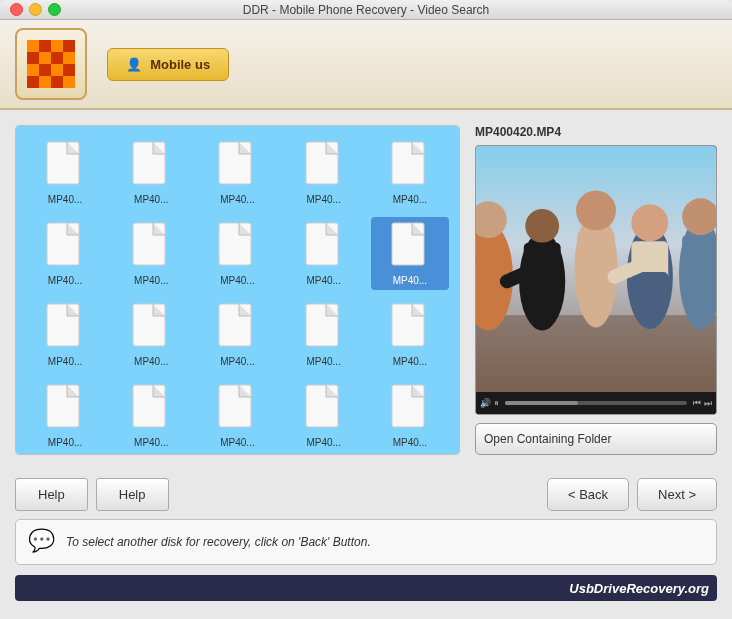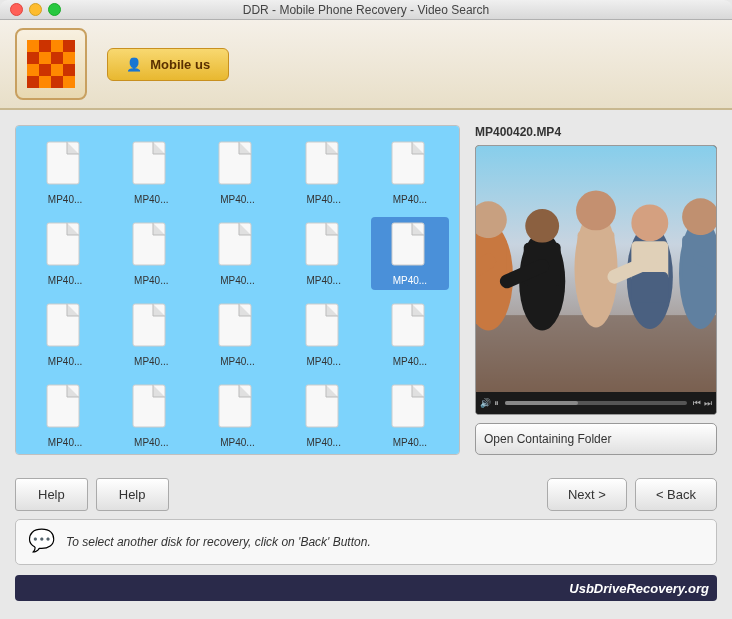--- a/index.html
+++ b/index.html
@@ -655,22 +655,22 @@
       </div>
     </div>
     <button class="open-folder-btn">Open Containing Folder</button>
   </div>
 </div>
 
 <div class="bottom-buttons">
   <button class="btn-standard">Help</button>
   <button class="btn-standard">Help</button>
   <div class="spacer"></div>
+  <button class="btn-nav">&lt; Back</button>
   <button class="btn-nav">Next &gt;</button>
-  <button class="btn-nav">&lt; Back</button>
 </div>
 
 <div class="status-bar">
   <span class="status-icon">💬</span>
   <span class="status-text">To select another disk for recovery, click on 'Back' Button.</span>
 </div>
 
 <div class="footer">
   <span class="footer-text">UsbDriveRecovery.org</span>
 </div>

